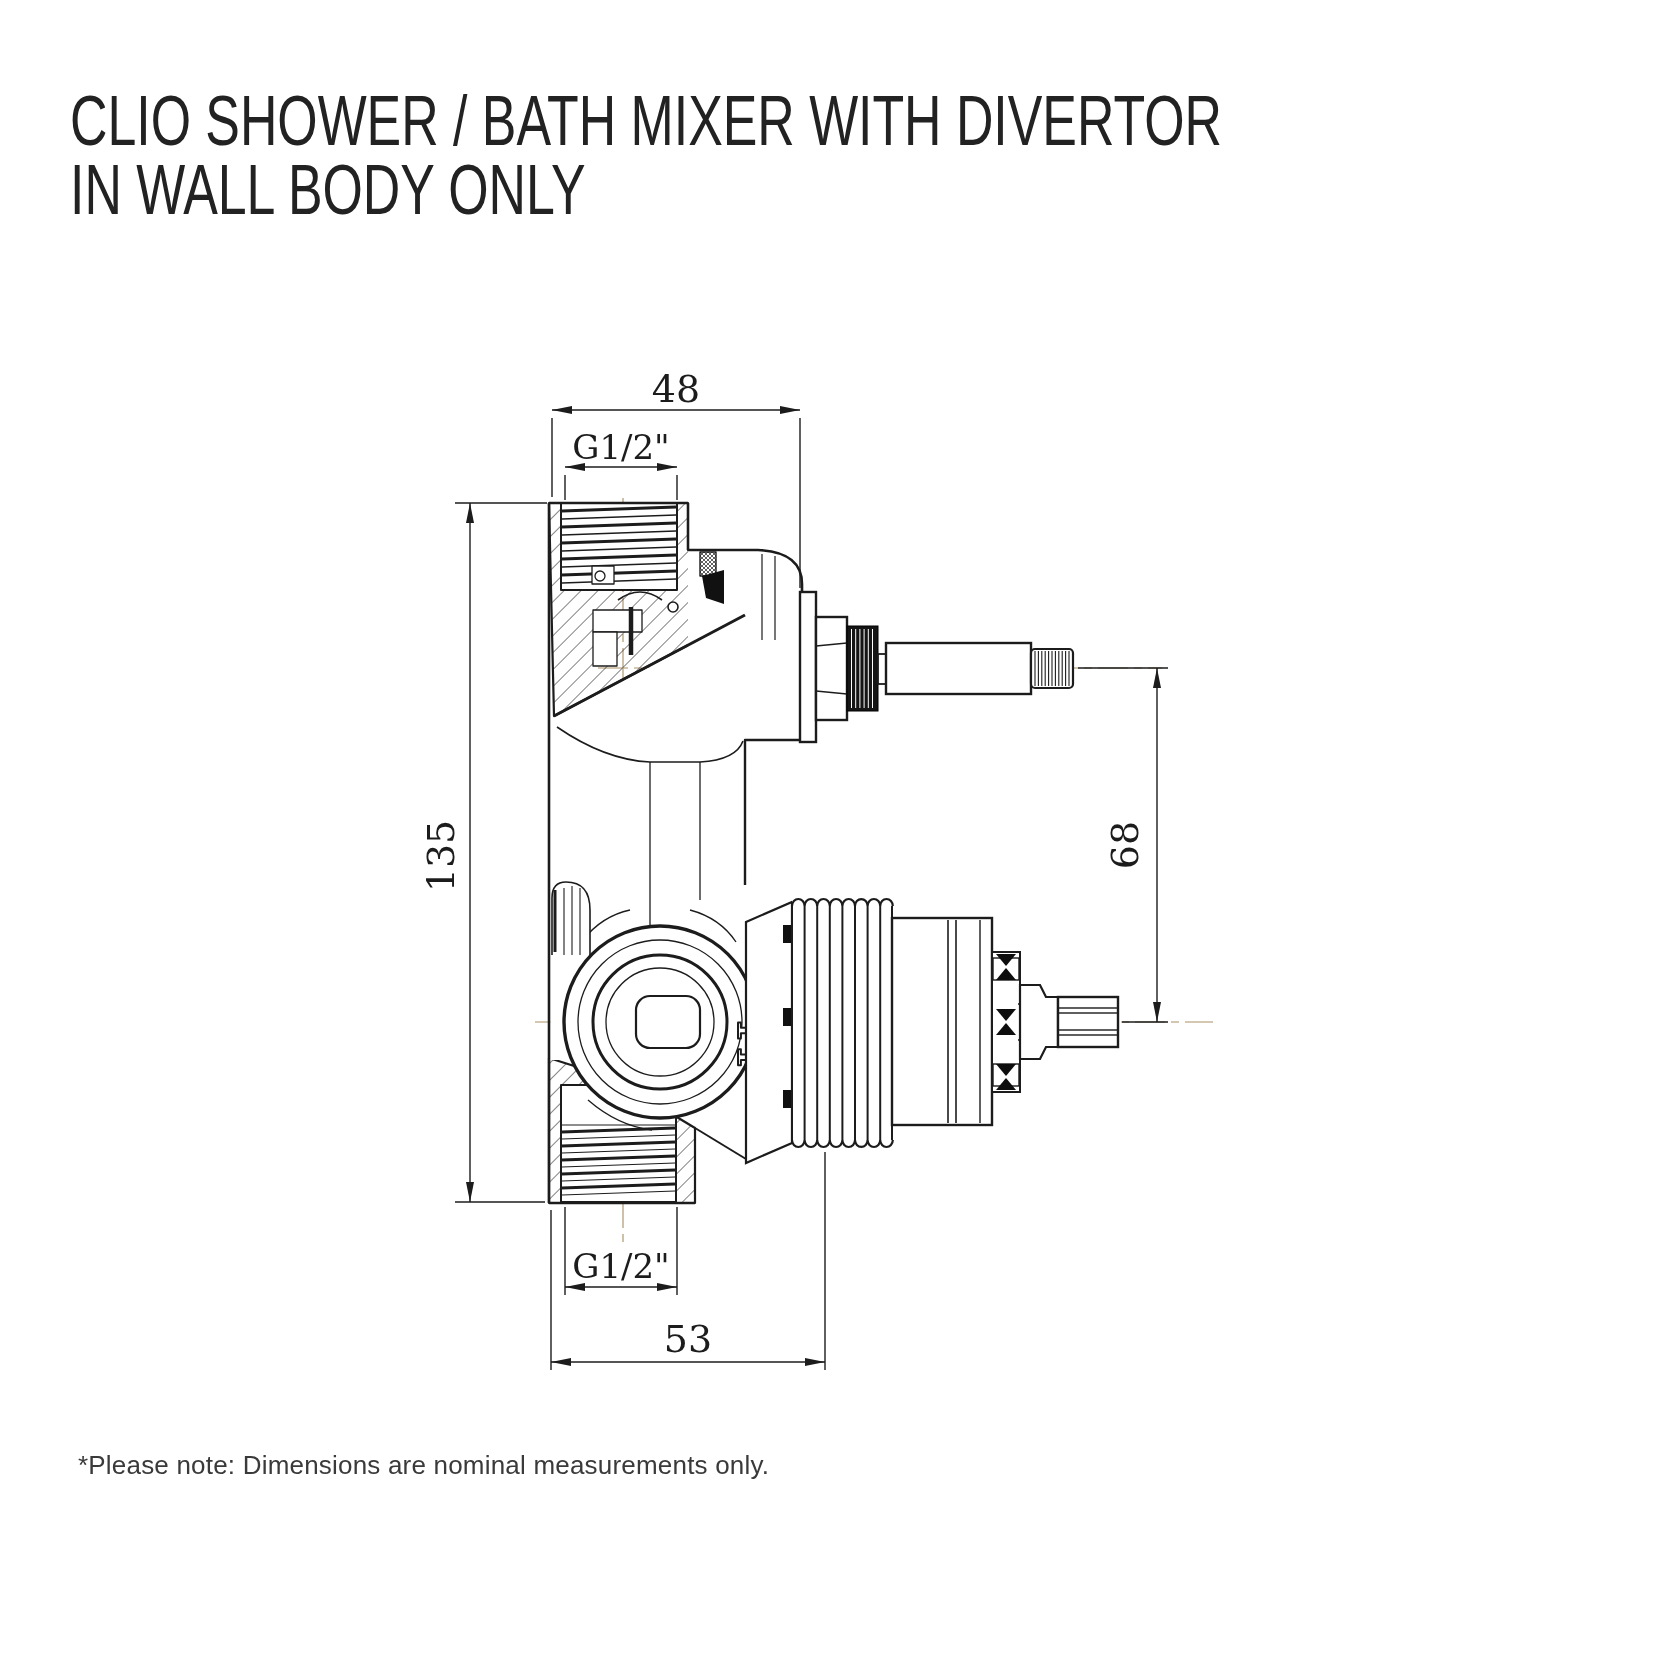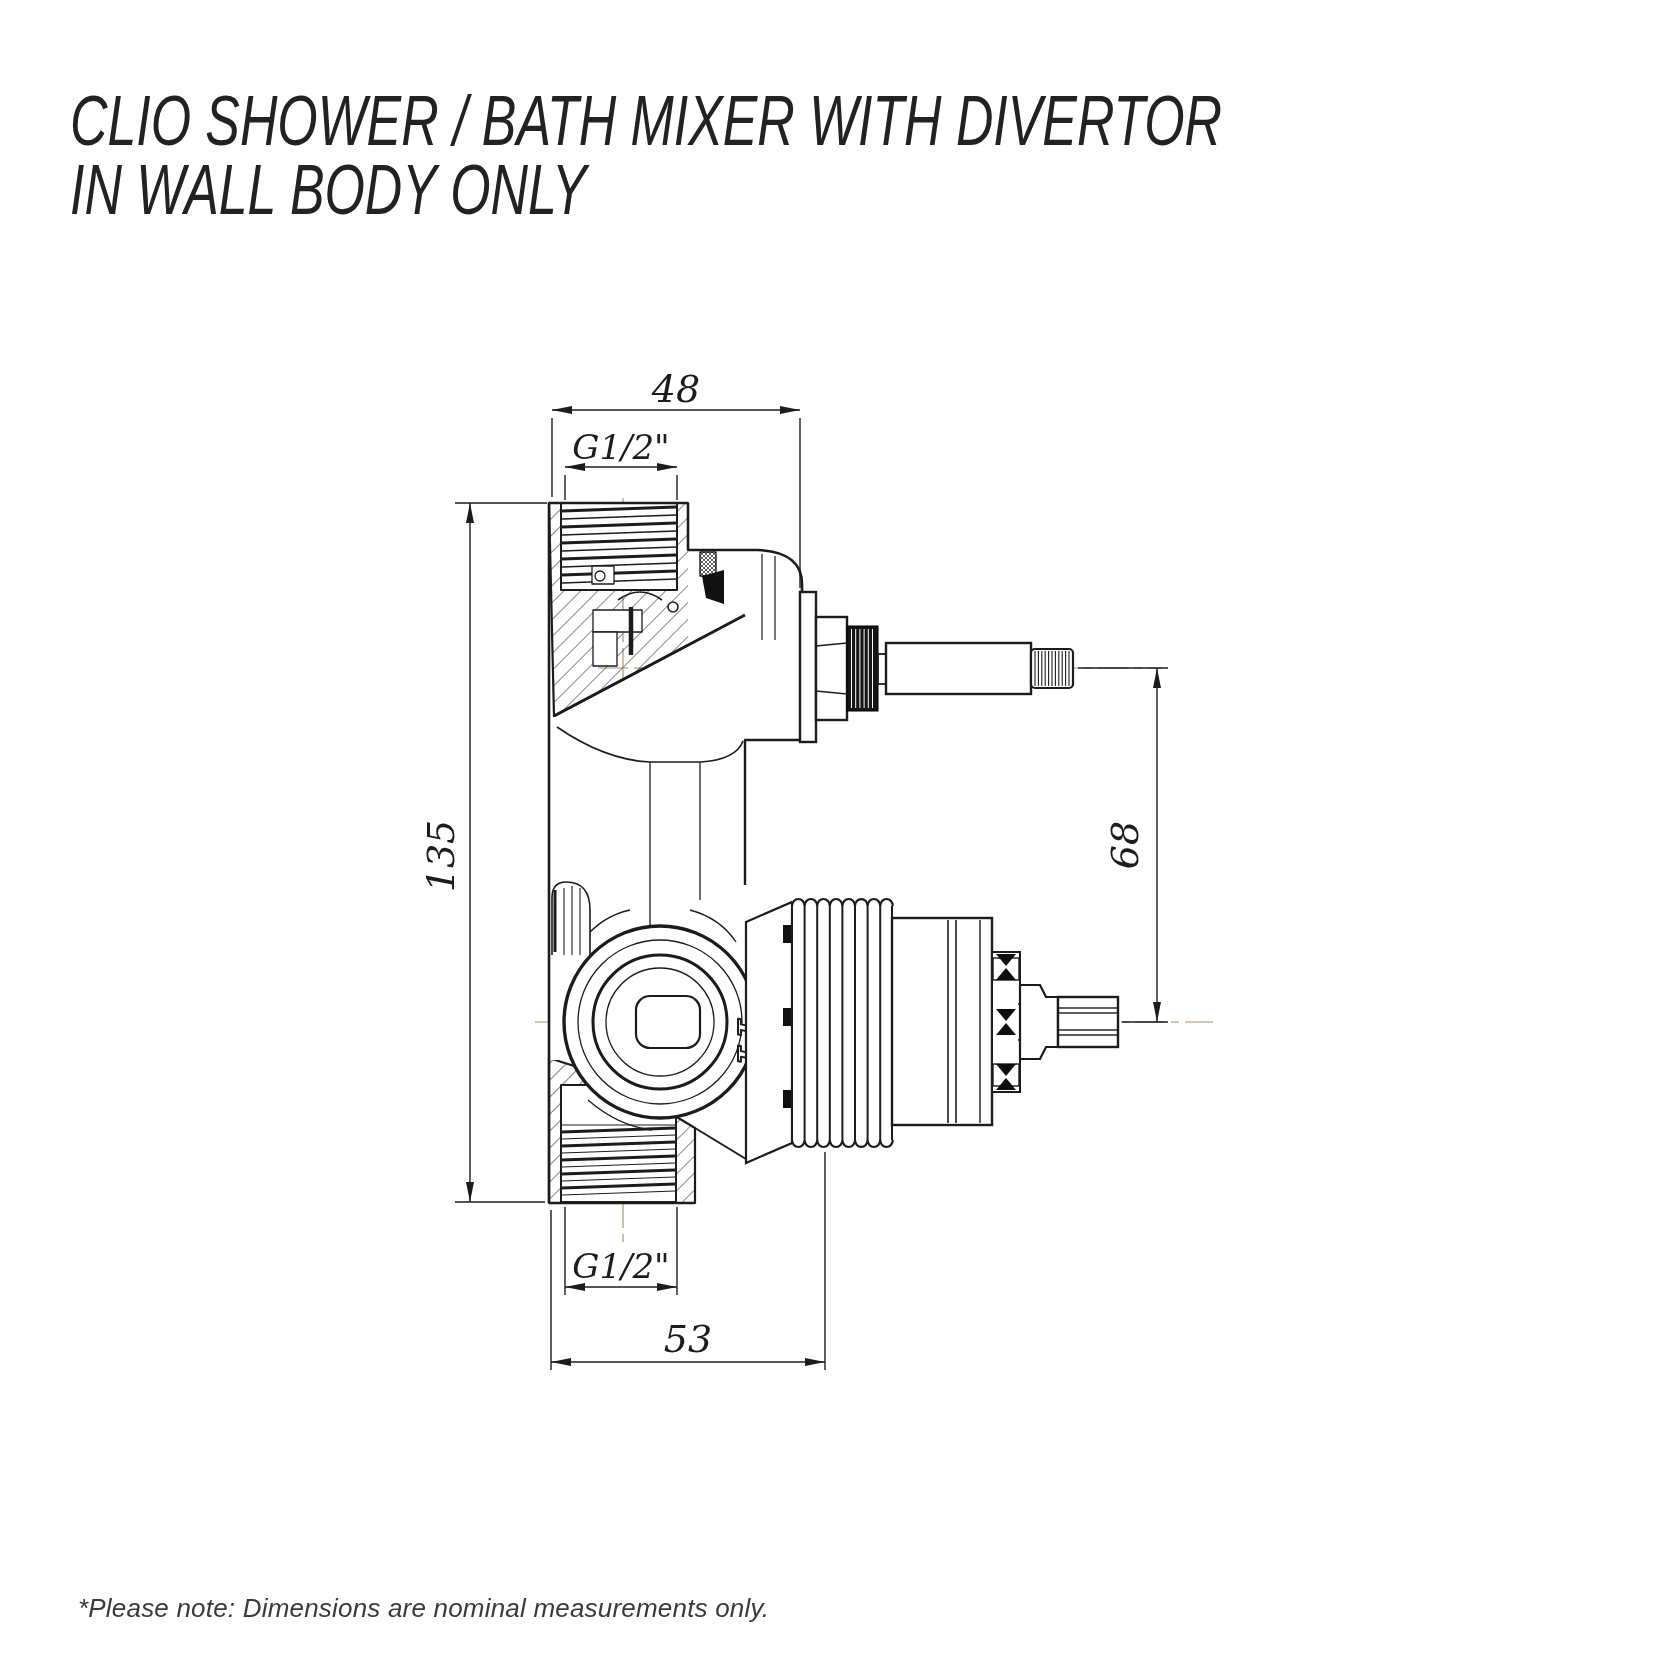--- a/index.html
+++ b/index.html
@@ -2,31 +2,30 @@
 <html><head>
 <meta charset="utf-8">
 <style>
   html,body{margin:0;padding:0;background:#ffffff;}
   .page{
     position:relative;
     width:1667px;height:1667px;
     background:#ffffff;
     font-family:"Liberation Sans",sans-serif;
     overflow:hidden;
-    font-style:italic;
   }
   .title{
     position:absolute;left:70px;top:86px;
     font-size:71px;line-height:69px;font-weight:400;
     letter-spacing:0px;color:#222222;
     transform:scaleX(0.73);transform-origin:left top;
     white-space:nowrap;
   }
   .footnote{
-    position:absolute;left:78px;top:1567px;
+    position:absolute;left:78px;top:1424px;
     font-size:26px;color:#3a3a3a;letter-spacing:0.2px;text-align:right;
   }
   svg{position:absolute;left:0;top:0;}
   svg text.dim{
     font-family:"DejaVu Serif","Liberation Serif",serif;
     fill:#1c1c1c;
   }
 </style>
 </head>
 <body>

